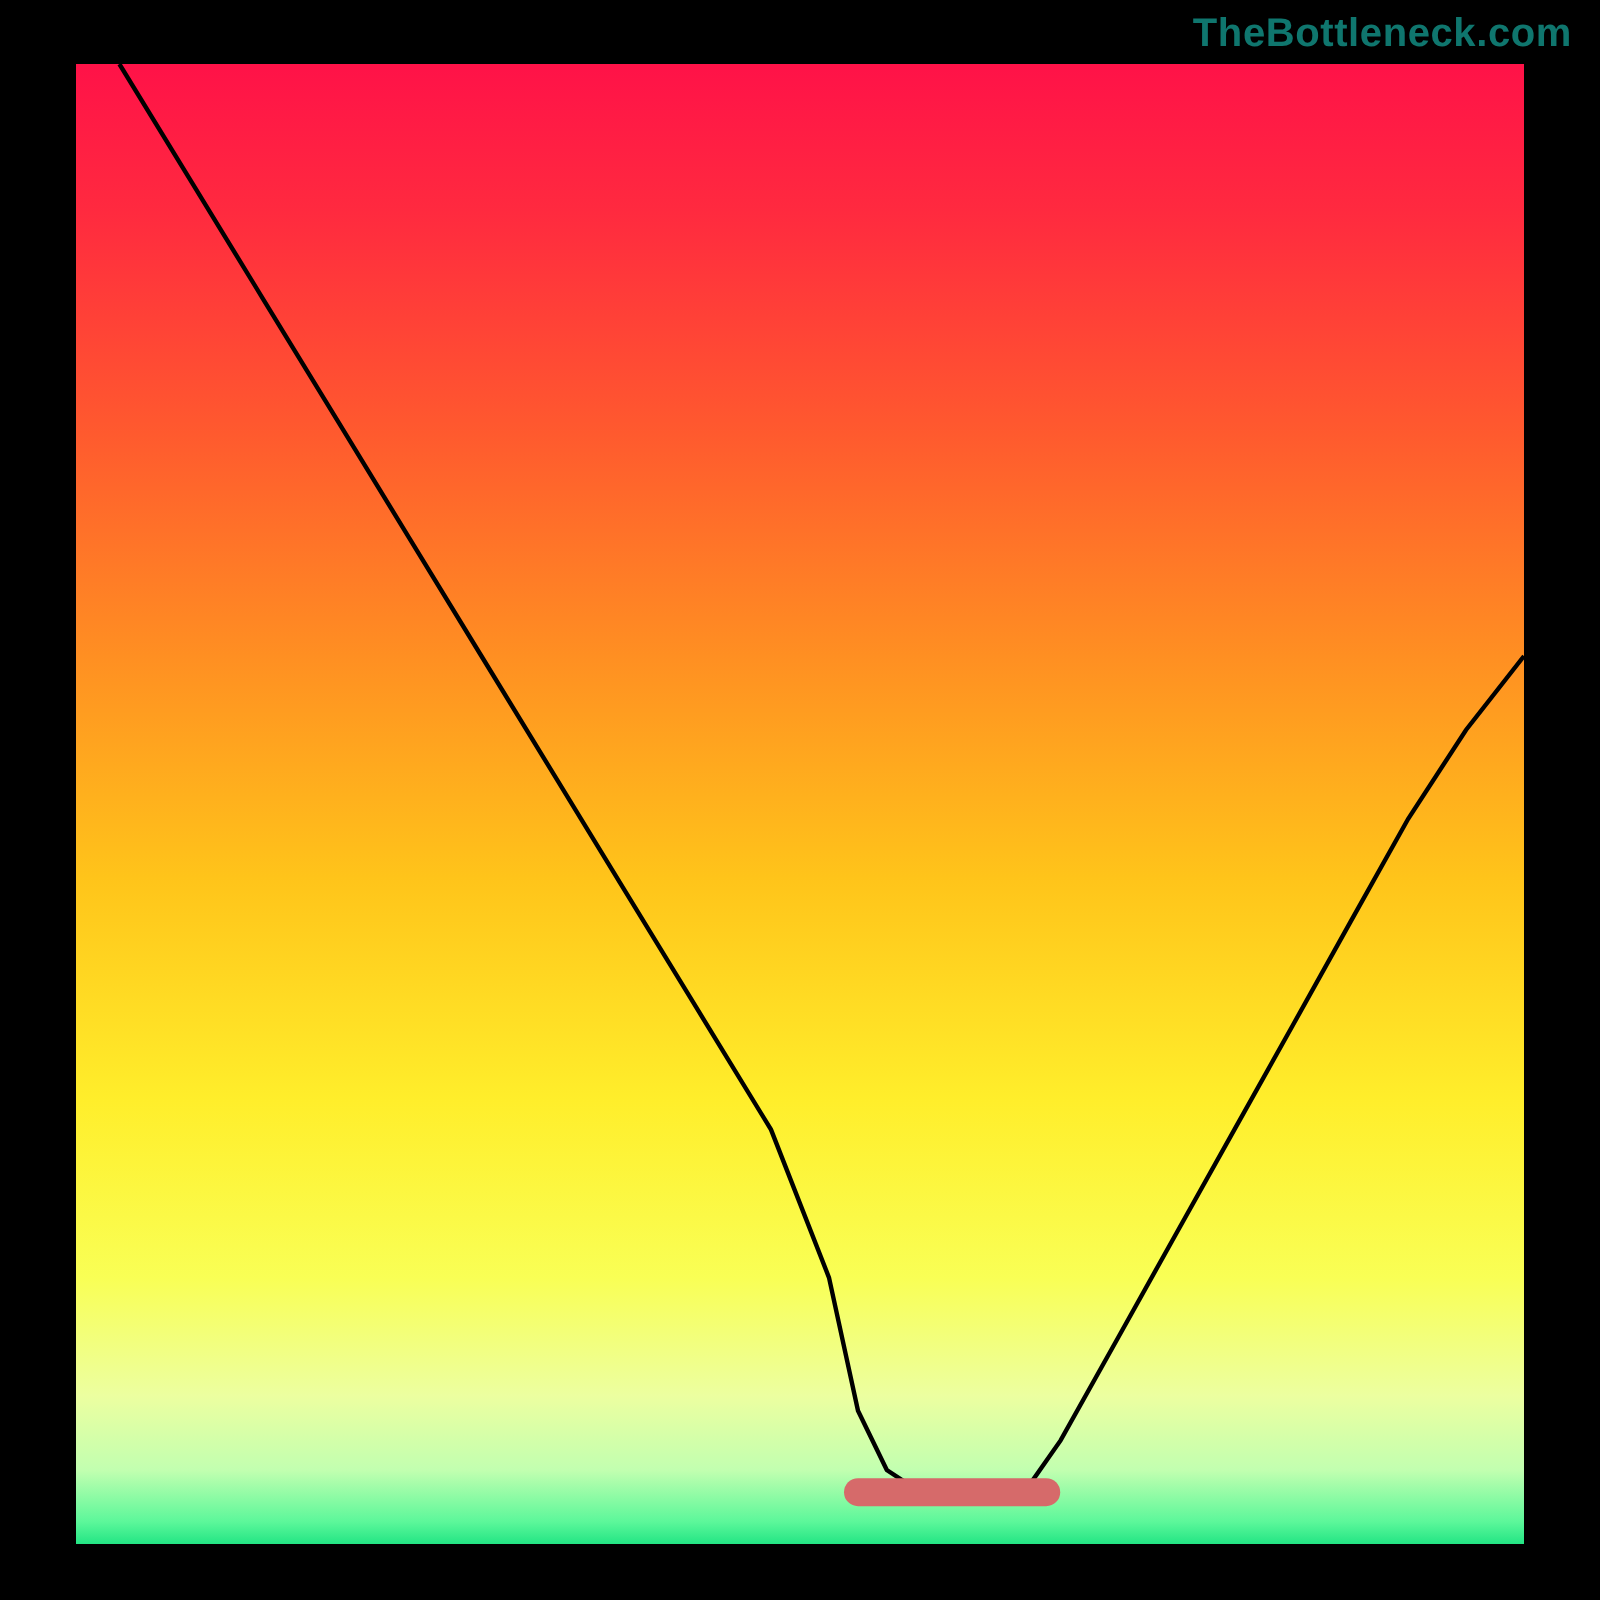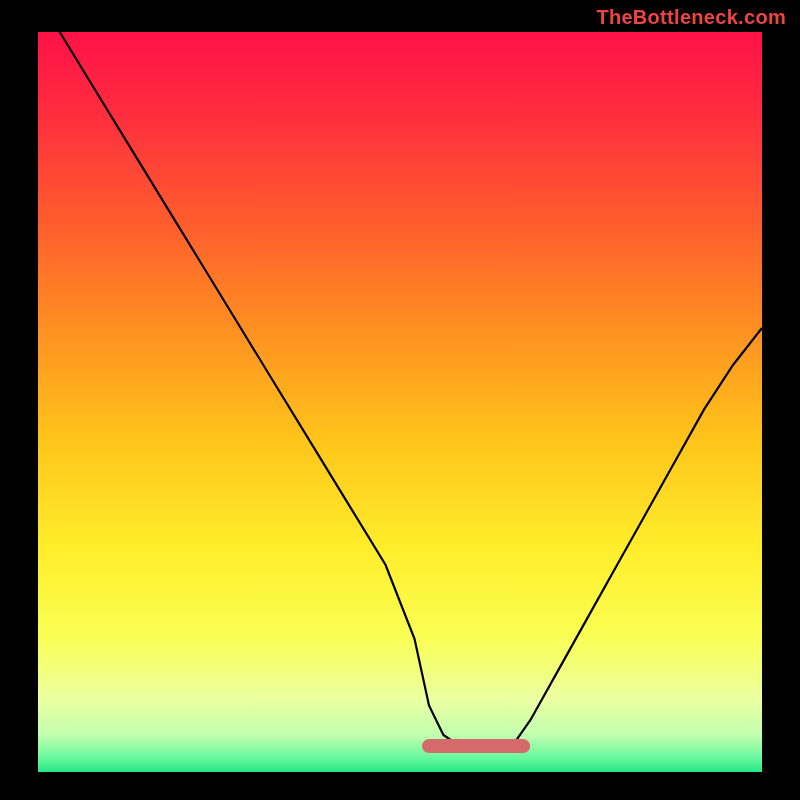--- a/index.html
+++ b/index.html
@@ -14,21 +14,21 @@
   .frame {
     position: relative;
     width: 800px;
     height: 800px;
     background: #000;
   }
   .watermark {
     position: absolute;
     top: 6px;
     right: 14px;
-    color: #ef4444;
+    color: #0f766e;
     font-size: 20px;
     font-weight: 600;
     letter-spacing: 0.3px;
     user-select: none;
   }
   .plot-wrap {
     position: absolute;
     left: 38px;
     top: 32px;
     width: 724px;

